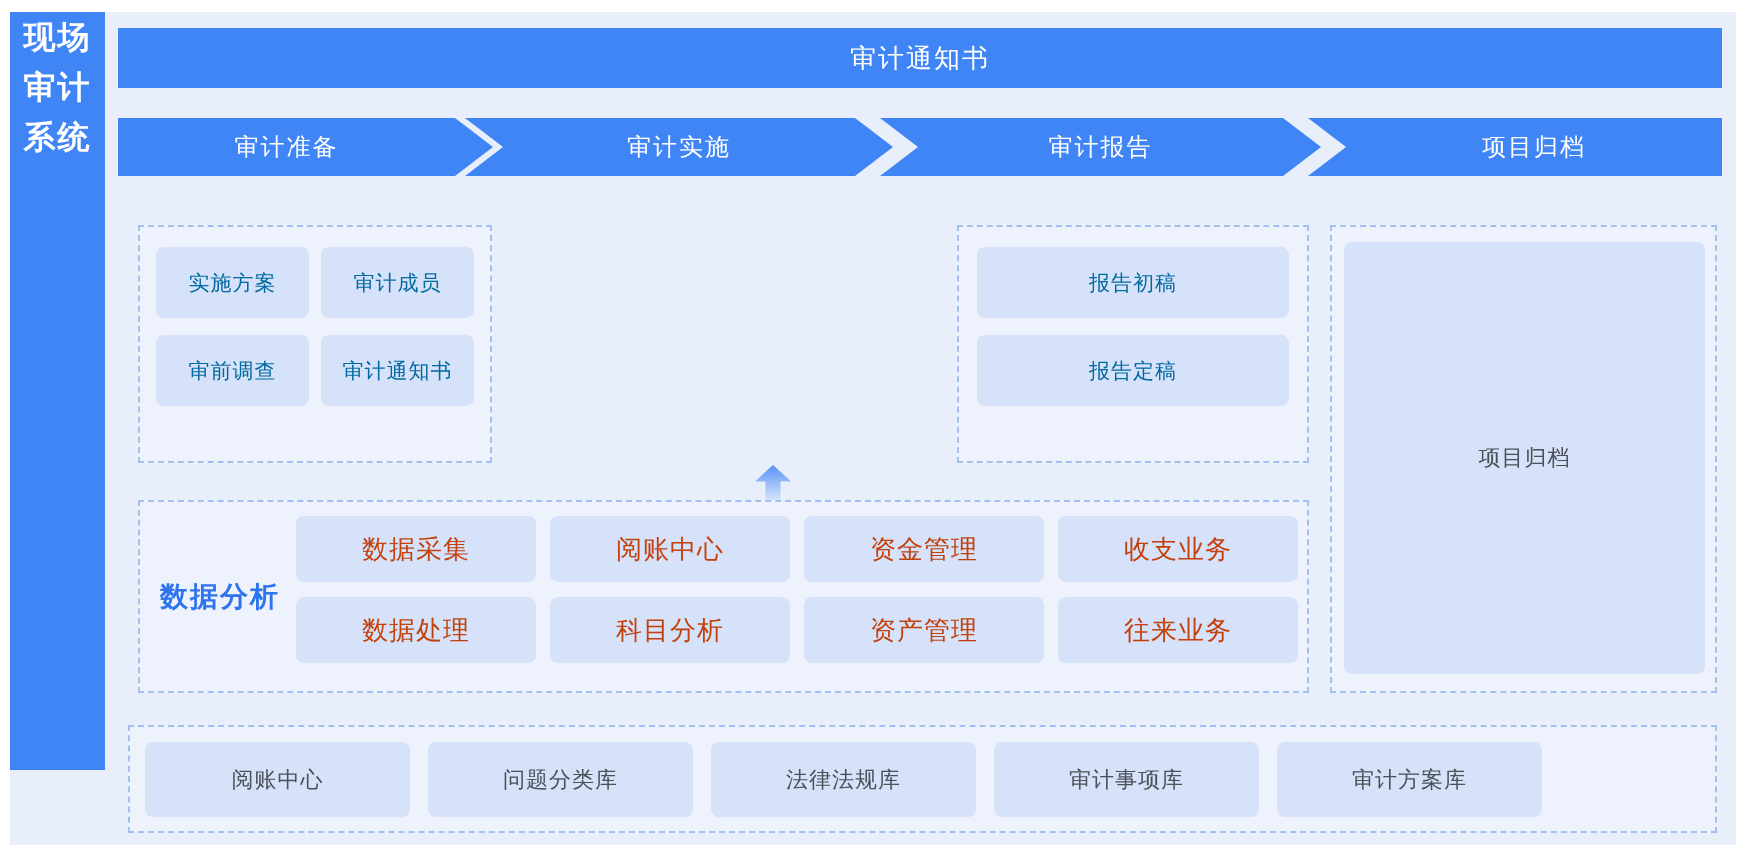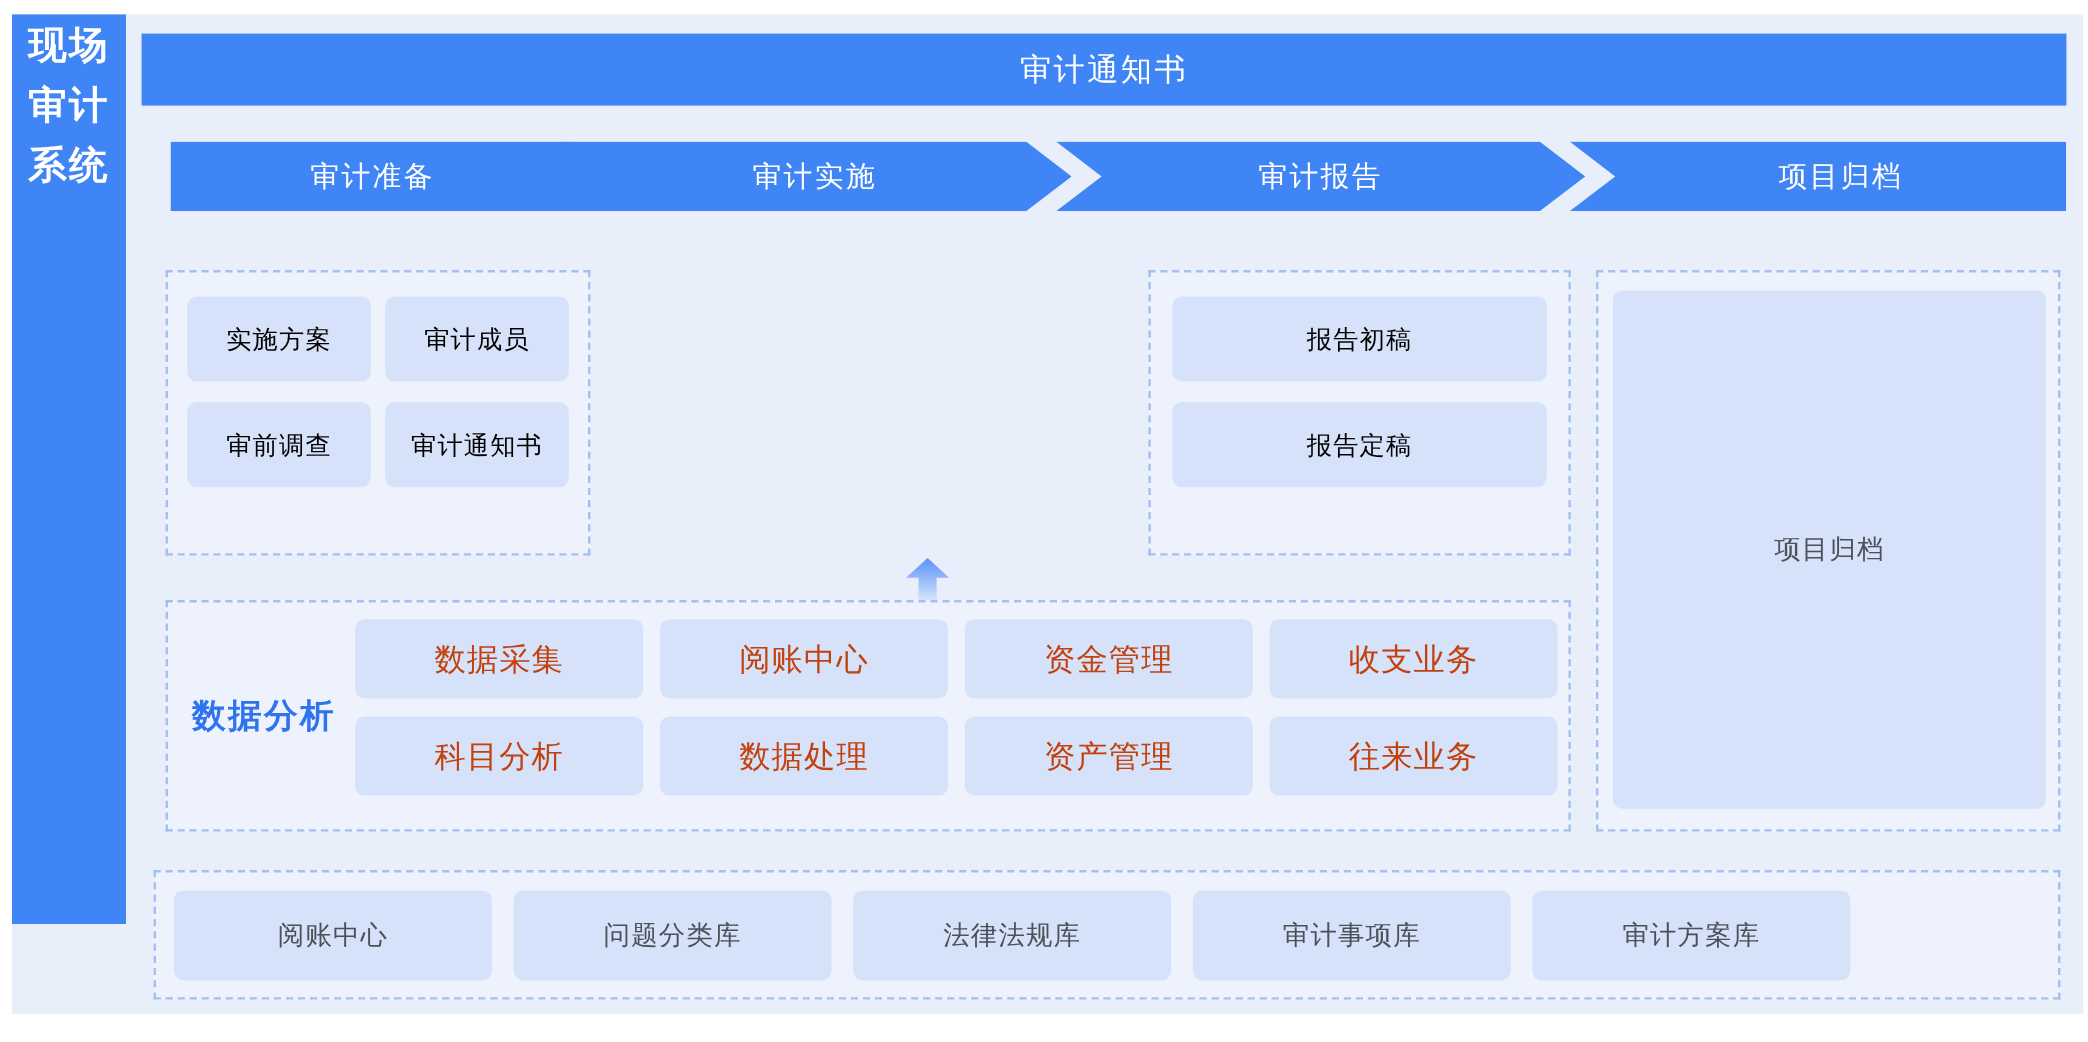--- a/index.html
+++ b/index.html
@@ -17,38 +17,38 @@
   .banner { position:absolute; left:0; top:16px; width:1604px; height:60px; background:var(--blue,#4085f6);
             color:#fff; font-size:26px; display:flex; align-items:center; justify-content:center; letter-spacing:2px; }
 
   
   .phases { position:absolute; left:0; top:106px; width:1604px; height:58px; }
   .chev { position:absolute; top:0; height:58px; background:var(--blue,#4085f6); color:#fff; font-size:24px;
           display:flex; align-items:center; justify-content:center; letter-spacing:2px; }
   .chev-first { clip-path:polygon(0 0, calc(100% - 38px) 0, 100% 50%, calc(100% - 38px) 100%, 0 100%); padding-right:38px; }
   .chev-mid   { clip-path:polygon(0 0, calc(100% - 38px) 0, 100% 50%, calc(100% - 38px) 100%, 0 100%, 38px 50%); padding:0 19px; }
   .chev-last  { clip-path:polygon(0 0, 100% 0, 100% 100%, 0 100%, 38px 50%); padding-left:38px; }
-  .c1 { left:0;      width:375px;margin-left:24px; }
+  .c1 { left:0;      width:375px; }
   .c2 { left:347px;  width:428px; }
   .c3 { left:762px;  width:441px; }
   .c4 { left:1190px; width:414px; }
 
   
   .sec { position:absolute; border:2px dashed #a3c0f0; background:#eef2fc; }
   .sec1 { left:20px;   top:213px; width:354px;  height:238px; }
   .sec2 { left:429px;  top:213px; width:388px;  height:238px; }
   .sec3 { left:839px;  top:213px; width:352px;  height:238px; }
   .sec4 { left:1212px; top:213px; width:387px;  height:468px; }
   .secDA  { left:20px; top:488px; width:1171px; height:193px; }
   .secLib { left:10px; top:713px; width:1589px; height:108px; }
 
   .grid2 { display:grid; grid-template-columns:1fr 1fr; gap:17px 12px; padding:20px 16px; }
   .grid1 { display:grid; grid-template-columns:1fr; gap:17px; padding:20px 18px; }
   .card { height:71px; background:#d6e2f9; border-radius:8px; display:flex; align-items:center; justify-content:center;
-          color:#000000; font-size:21px; letter-spacing:1px; }
+          color:#0369a1; font-size:21px; letter-spacing:1px; }
 
   .archive-card { position:absolute; left:12px; top:15px; width:361px; height:432px; background:#d6e2f9; border-radius:8px;
                   display:flex; align-items:center; justify-content:center; color:#4b5158; font-size:22px; letter-spacing:1px; }
 
   
   .da-label { position:absolute; left:20px; top:0; height:100%; display:flex; align-items:center;
               color:#2d74ee; font-size:28px; font-weight:700; letter-spacing:2px; }
   .da-grid { position:absolute; left:156px; top:14px; display:grid; grid-template-columns:repeat(4,240px); gap:15px 14px; }
   .da-card { height:66px; background:#d6e2f9; border-radius:8px; display:flex; align-items:center; justify-content:center;
              color:#c2410c; font-size:26px; letter-spacing:1px; }
@@ -108,22 +108,22 @@
 
     <div class="up-arrow"></div>
 
     <div class="sec secDA">
       <div class="da-label">数据分析</div>
       <div class="da-grid">
         <div class="da-card">数据采集</div>
         <div class="da-card">阅账中心</div>
         <div class="da-card">资金管理</div>
         <div class="da-card">收支业务</div>
+        <div class="da-card">数据处理</div>
         <div class="da-card">科目分析</div>
-        <div class="da-card">数据处理</div>
         <div class="da-card">资产管理</div>
         <div class="da-card">往来业务</div>
       </div>
     </div>
 
     <div class="sec secLib">
       <div class="lib-grid">
         <div class="lib-card">阅账中心</div>
         <div class="lib-card">问题分类库</div>
         <div class="lib-card">法律法规库</div>

